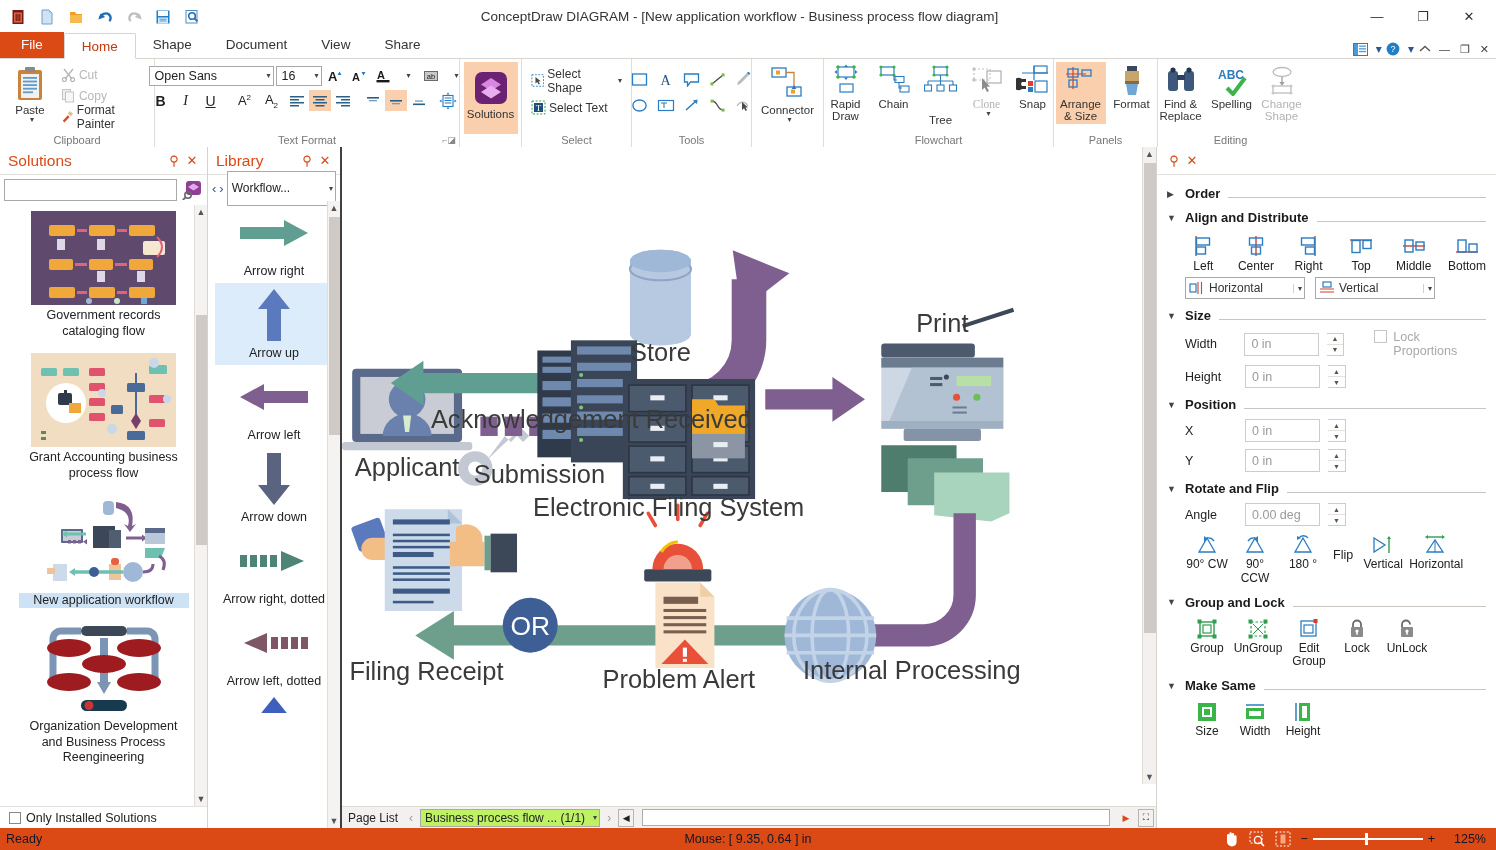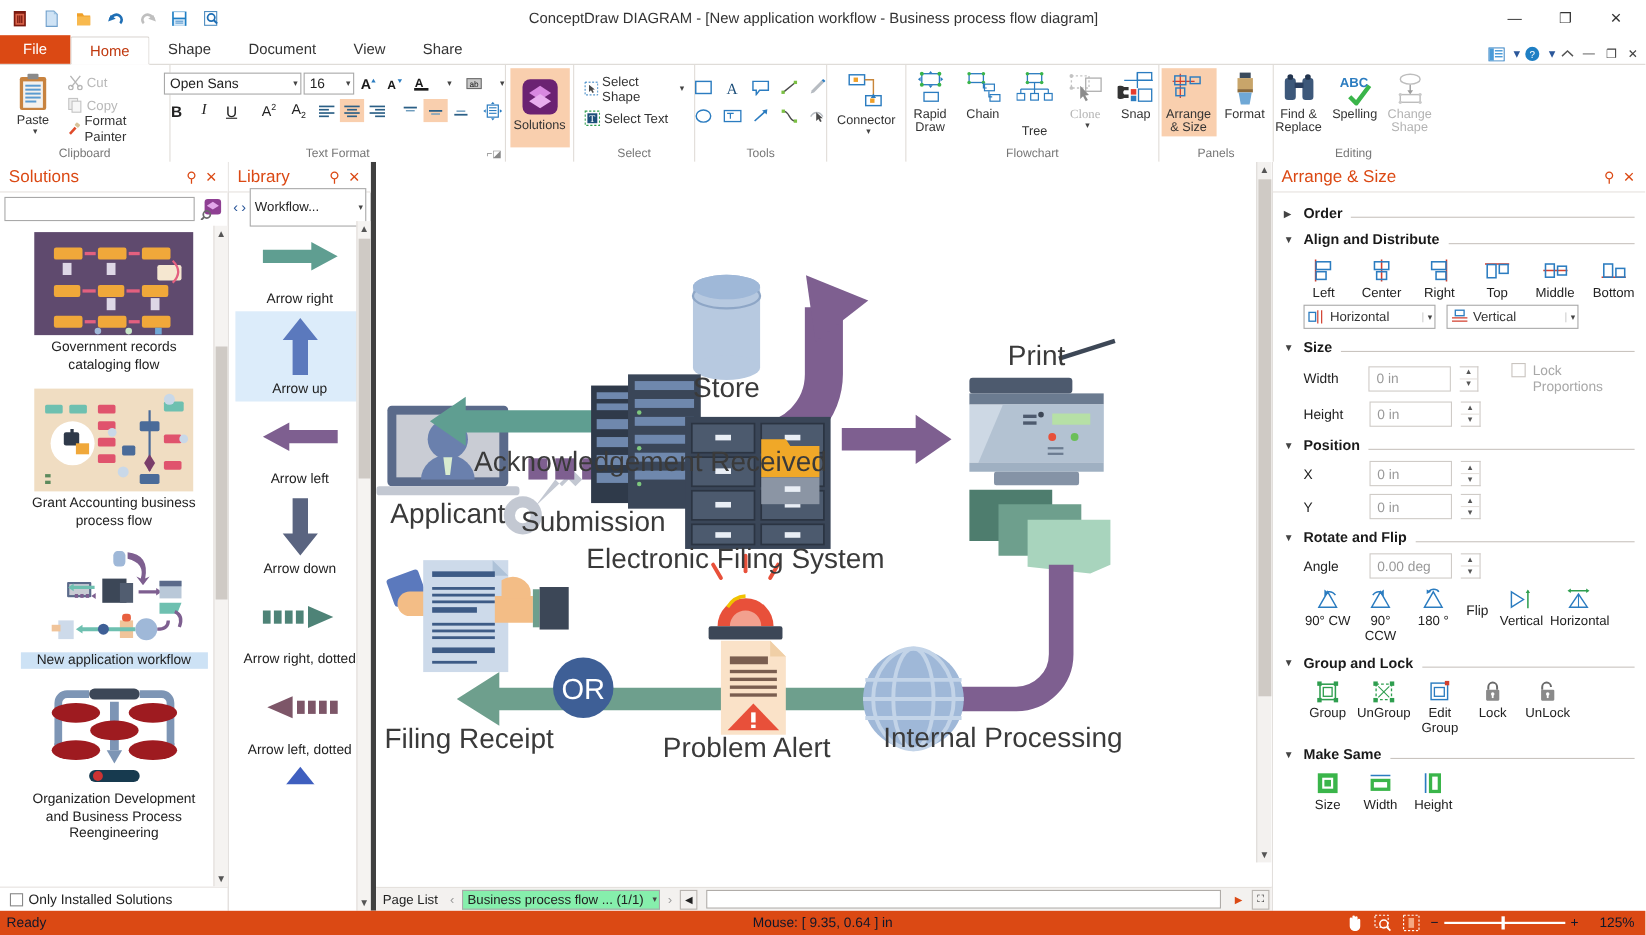--- a/index.html
+++ b/index.html
@@ -67,21 +67,21 @@
   .sol-scroll .arw { height:14px; display:flex; align-items:center; justify-content:center; font-size:9px; color:#555;}
   .sol-scroll .thumb { position:absolute; left:1px; width:11px; background:#cfcac5; }
   .sol-item { width:190px; margin:0 auto 14px auto; display:flex; flex-direction:column; align-items:center; cursor:pointer;}
   .sol-thumb { width:145px; height:94px; border:0; overflow:hidden; position:relative; }
   .sol-cap { font-size:12.5px; color:#222; text-align:center; line-height:1.25; margin-top:3px; width:170px;}
   .sol-cap.sel { background:#cde2f5; }
   .sol-foot { height:22px; display:flex; align-items:center; gap:5px; padding-left:9px; border-top:1px solid #e6e2de; font-size:12.5px; color:#222;}
   .cbx { width:12px; height:12px; border:1px solid #888; background:#fff; display:inline-block;}
 
   
-  .library { width:134px; background:#fff; border-right:5px solid #404040; display:flex; flex-direction:column;}
+  .library { width:134px; background:#fff; border-right:2px solid #404040; display:flex; flex-direction:column;}
   .lib-nav { height:26px; display:flex; align-items:center; gap:3px; padding:2px 4px;}
   .lib-nav .nav { color:#2b579a; font-size:13px; cursor:pointer; }
   .lib-nav .sel { flex:1; height:35px; border:1px solid #a9a9a9; background:#fff; display:flex; align-items:center; padding:0 2px 0 4px; font-size:12px;}
   .lib-list { flex:1; position:relative; overflow:hidden;}
   .lib-scroll { position:absolute; right:0; top:0; bottom:0; width:13px; background:#f5f3f1; border-left:1px solid #e2ddd9;}
   .lib-scroll .arw { height:14px; display:flex; align-items:center; justify-content:center; font-size:9px; color:#555;}
   .lib-scroll .thumb { position:absolute; left:1px; width:11px; background:#cfcac5;}
   .lib-item { width:105px; margin:0 auto; padding:6px 0 4px 0; display:flex; flex-direction:column; align-items:center; cursor:pointer;}
   .lib-item.sel { background:#dcecfa; width:118px;}
   .lib-item .shp { height:52px; display:flex; align-items:center; justify-content:center;}
@@ -90,21 +90,21 @@
   
   .canvas-wrap { flex:1; position:relative; background:#fff; display:flex; flex-direction:column; min-width:0;}
   .canvas-area { flex:1; position:relative; overflow:hidden; background:#fff; border:0;}
   .canvas-sheet { position:absolute; inset:0; background:#fff; }
   .vscroll { position:absolute; right:0; top:0; bottom:22px; width:14px; background:#f3f1ef; border-left:1px solid #dedad6;}
   .vscroll .arw { height:14px; display:flex; align-items:center; justify-content:center; font-size:9px; color:#555;}
   .vscroll .thumb { position:absolute; left:1px; width:12px; background:#cfcac5;}
   .hbar { height:22px; background:#f3f1ef; border-top:1px solid #dedad6; display:flex; align-items:center; gap:4px; padding:0 2px;}
   .hbar .lbl { font-size:12px; color:#222; padding:0 4px;}
   .hbar .nav { color:#9a9a9a; font-size:12px; padding:0 3px; cursor:pointer;}
-  .hbar .pgsel { height:18px; border:1px solid #a9a9a9; background:#86efac; display:flex; align-items:center; padding:0 2px 0 4px; font-size:12px;}
+  .hbar .pgsel { height:18px; border:1px solid #a9a9a9; background:#bef264; display:flex; align-items:center; padding:0 2px 0 4px; font-size:12px;}
   .hbar .sqbtn { width:16px; height:18px; border:1px solid #b8b4b0; background:#f3f1ef; display:flex; align-items:center; justify-content:center; font-size:9px; cursor:pointer;}
   .hbar .track { flex:1; height:17px; border:1px solid #b0acA8; background:#fff; margin:0 4px;}
 
   
   .arrange { width:340px; background:#fff; border-left:1px solid #d6d2ce; display:flex; flex-direction:column; overflow:hidden;}
   .arr-body { flex:1; padding:2px 10px 0 10px; overflow:hidden;}
   .sect { display:flex; align-items:center; gap:8px; margin-top:9px;}
   .sect .tri { font-size:9px; color:#444; width:10px; }
   .sect .nm { font-size:13px; font-weight:bold; color:#1a1a1a; white-space:nowrap;}
   .sect .rule { flex:1; height:1px; background:#c9c4bf; margin-top:8px;}
@@ -1175,21 +1175,20 @@
         <span class="nav">›</span>
         <div class="sqbtn">◀</div>
         <div class="track"></div>
         <div class="sqbtn" style="border:0; background:transparent; color:#db4914;">▶</div>
         <div class="sqbtn">⛶</div>
       </div>
     </div>
 
     <div class="arrange">
       <div class="panel-head">
-        <span class="ttl">Arrange &amp; Size</span>
         <span class="pbtn">⚲</span>
         <span class="pbtn">✕</span>
       </div>
       <div class="arr-body">
 
         <div class="sect">
           <span class="tri">▶</span>
           <span class="nm">Order</span>
           <span class="rule"></span>
         </div>

